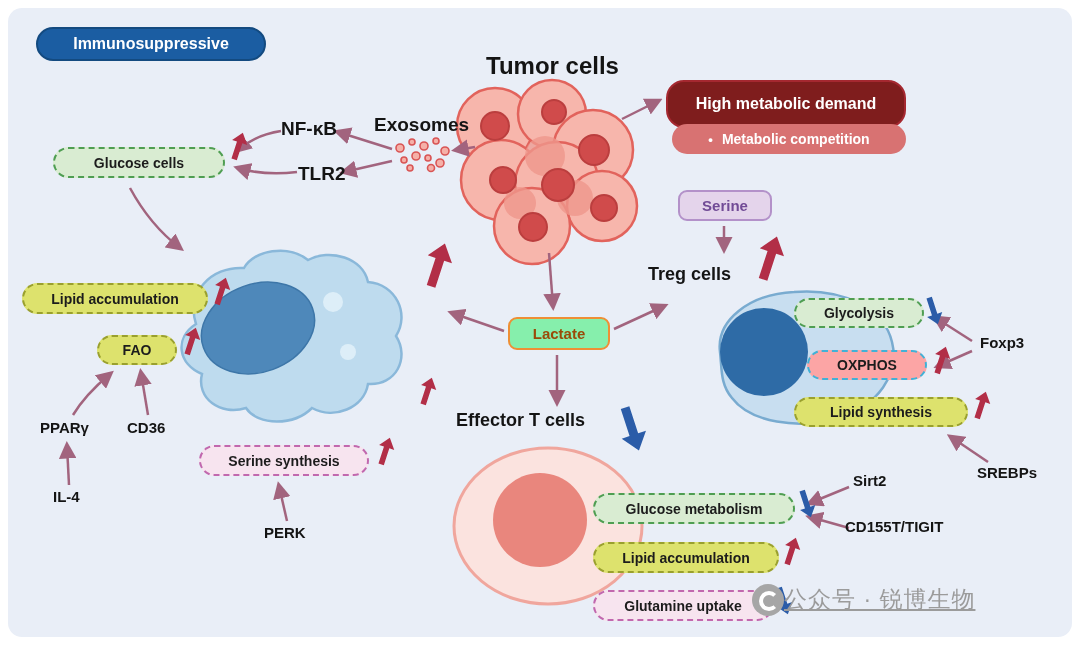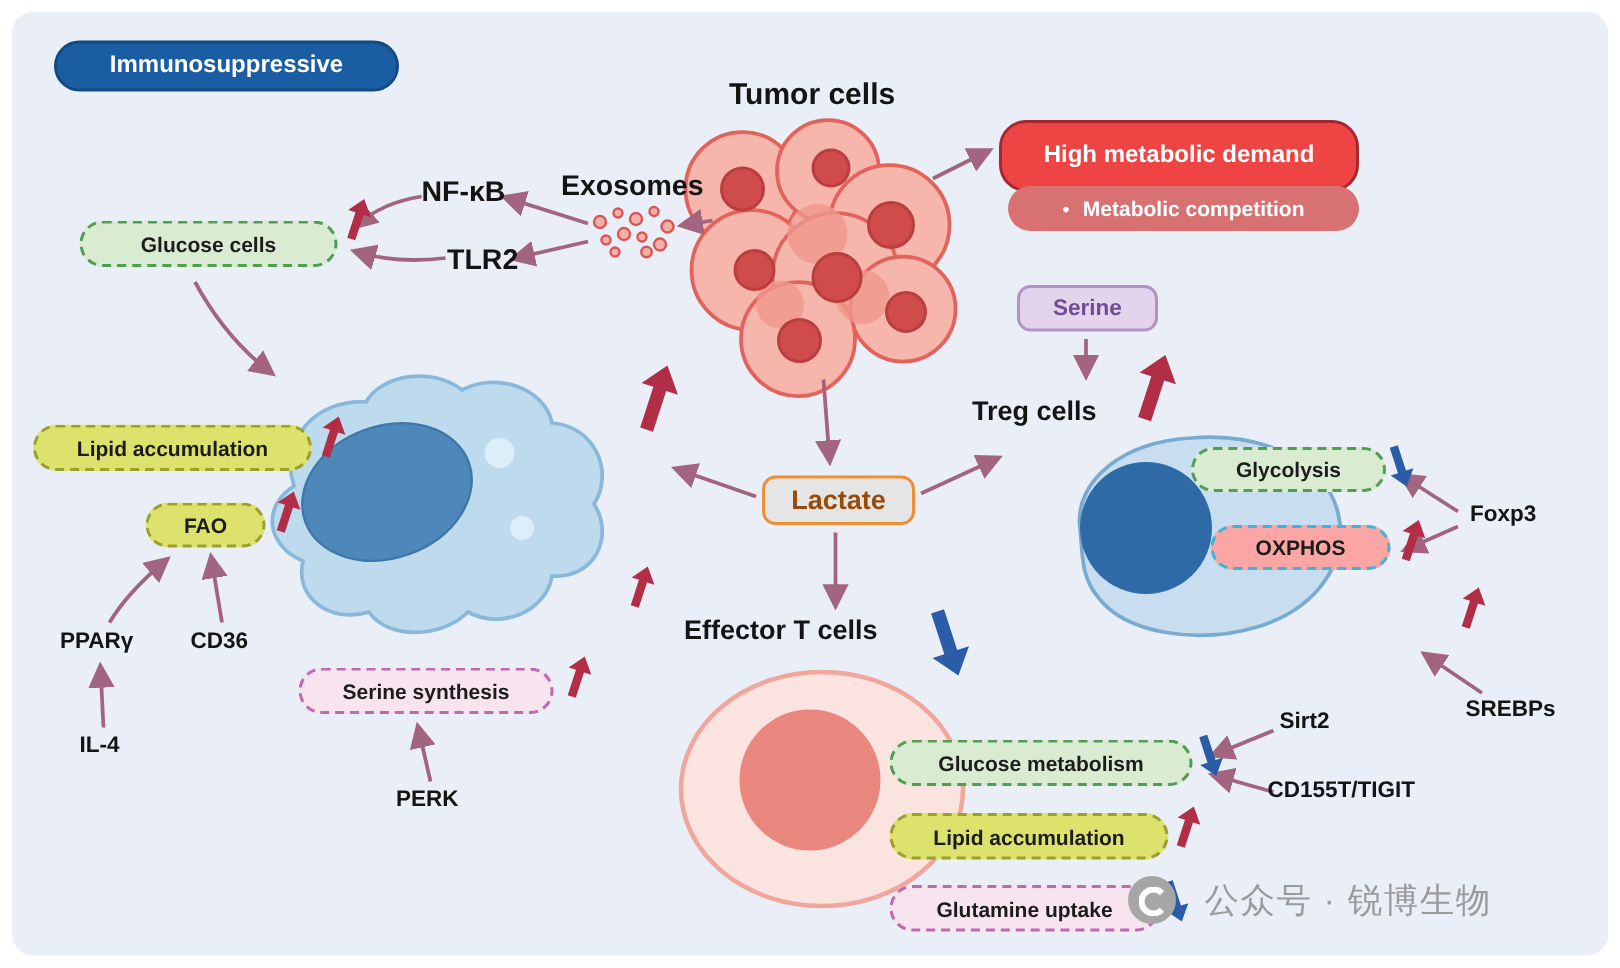--- a/index.html
+++ b/index.html
@@ -4,51 +4,51 @@
 <style>
   html,body{margin:0;padding:0;background:#ffffff;}
   #stage{
     position:relative;width:1080px;height:645px;background:#ffffff;overflow:hidden;
     font-family:"Liberation Sans","DejaVu Sans",sans-serif;color:#1c1c1c;
   }
   #panel{position:absolute;left:8px;top:8px;right:8px;bottom:8px;background:#e9eef7;border-radius:14px;}
   
   .badge{position:absolute;display:flex;align-items:center;justify-content:center;color:#fff;font-weight:bold;box-sizing:border-box;white-space:nowrap;z-index:6;}
   #badge-immuno{left:36px;top:27px;width:230px;height:34px;border-radius:17px;background:#1b5da2;border:2px solid #134a80;font-size:16px;}
-  #badge-hmd{left:666px;top:80px;width:240px;height:48px;border-radius:18px;background:#ef4444;border:2px solid #a52830;font-size:16px;}
+  #badge-hmd{left:666px;top:80px;width:240px;height:48px;border-radius:18px;background:#7f1d1d;border:2px solid #a52830;font-size:16px;}
   #badge-mc{left:672px;top:124px;width:234px;height:30px;border-radius:15px;background:#d87272;font-size:14px;gap:9px;}
   #badge-mc .bullet{font-size:13px;line-height:1;}
   
   .box{position:absolute;display:flex;align-items:center;justify-content:center;font-weight:bold;font-size:14px;color:#1c1c1c;border-radius:16px;box-sizing:border-box;white-space:nowrap;z-index:6;padding:0 10px;}
   .green{background:#d9ecd2;border:2px dashed #4f9e52;}
   .yellow{background:#dde26d;border:2px dashed #9aa02e;}
   .pink{background:#f7e4ef;border:2px dashed #c168ae;}
   .cyan{background:#fca5a5;border:2px dashed #41b1d6;}
-  .lactate{background:#e5e5e5;border:2px solid #ee8f35;color:#9a4a08;border-radius:9px;font-size:18px;}
+  .lactate{background:#86efac;border:2px solid #ee8f35;color:#9a4a08;border-radius:9px;font-size:15px;}
   .serine{background:#e4d4eb;border:2px solid #b391c9;color:#714b96;border-radius:9px;font-size:15px;}
   
   .lbl{position:absolute;font-weight:bold;color:#141414;z-index:6;white-space:nowrap;}
   .lbl.small{font-size:15px;}
   .lbl.med{font-size:19px;}
   .lbl.big{font-size:18px;}
-  .lbl.title{font-size:20px;}
+  .lbl.title{font-size:24px;}
   #m2-label{left:268px;top:257px;width:152px;text-align:center;font-size:17px;line-height:21px;}
   
   .trend{position:absolute;width:23px;height:30px;z-index:7;}
   .trend.bigA{width:36px;height:48px;}
   .trend svg{width:100%;height:100%;display:block;}
   .trend.up{transform:rotate(18deg);}
   .trend.up svg path{fill:#b22e47;}
   .trend.down{transform:rotate(162deg);}
   .trend.down svg path{fill:#2b5ca8;}
   
   #cells-layer{position:absolute;left:0;top:0;z-index:2;}
   #connector-layer{position:absolute;left:0;top:0;z-index:3;}
   
-  #watermark{position:absolute;left:752px;top:584px;display:flex;align-items:center;gap:19px;z-index:8;color:#9b9b9b;}
+  #watermark{position:absolute;left:752px;top:584px;display:flex;gap:0;z-index:8;color:#9b9b9b;text-decoration:underline;}
   #watermark .wm-text{font-size:23px;font-weight:500;letter-spacing:1px;}
   #wm-logo{width:32px;height:32px;border-radius:50%;background:#a6a6a6;position:relative;flex:0 0 auto;}
   #wm-logo::after{content:"";position:absolute;left:7px;top:7px;width:12px;height:12px;border:4px solid #ffffff;border-right-color:transparent;border-radius:50%;}
 </style>
 </head>
 <body>
 
 <div id="stage">
   <div id="panel"></div>
 
@@ -165,20 +165,21 @@
   <div class="box yellow" style="left:97px;top:335px;width:80px;height:30px;">FAO</div>
   <div class="lbl small" style="left:40px;top:419px;">PPARγ</div>
   <div class="lbl small" style="left:127px;top:419px;">CD36</div>
   <div class="lbl small" style="left:53px;top:488px;">IL-4</div>
   <div class="box pink" style="left:199px;top:445px;width:170px;height:31px;">Serine synthesis</div>
   <div class="lbl small" style="left:264px;top:524px;">PERK</div>
 
   <div class="box green" style="left:794px;top:298px;width:130px;height:30px;">Glycolysis</div>
   <div class="box cyan" style="left:807px;top:350px;width:120px;height:30px;">OXPHOS</div>
   <div class="lbl small" style="left:980px;top:334px;">Foxp3</div>
+  <div class="box yellow" style="left:794px;top:397px;width:174px;height:30px;">Lipid synthesis</div>
   <div class="lbl small" style="left:977px;top:464px;">SREBPs</div>
 
   <div class="box green" style="left:593px;top:493px;width:202px;height:31px;">Glucose metabolism</div>
   <div class="lbl small" style="left:853px;top:472px;">Sirt2</div>
   <div class="lbl small" style="left:845px;top:518px;">CD155T/TIGIT</div>
   <div class="box yellow" style="left:593px;top:542px;width:186px;height:31px;">Lipid accumulation</div>
   <div class="box pink" style="left:593px;top:590px;width:180px;height:31px;">Glutamine uptake</div>
 
   <div class="trend up" style="left:227px;top:131px;">
       <svg viewBox="0 0 24 32" xmlns="http://www.w3.org/2000/svg">

